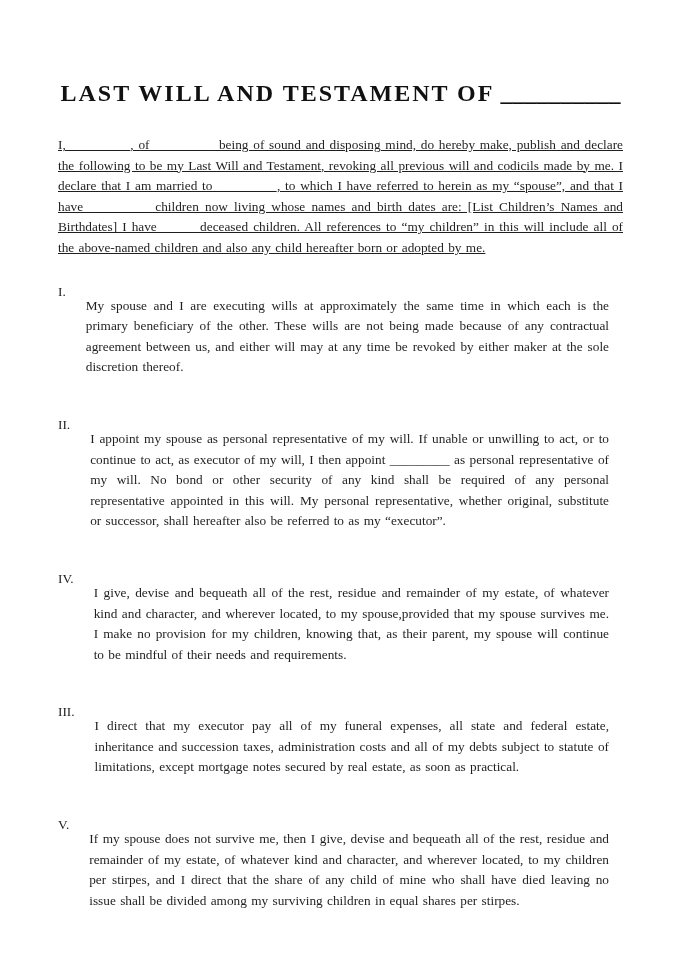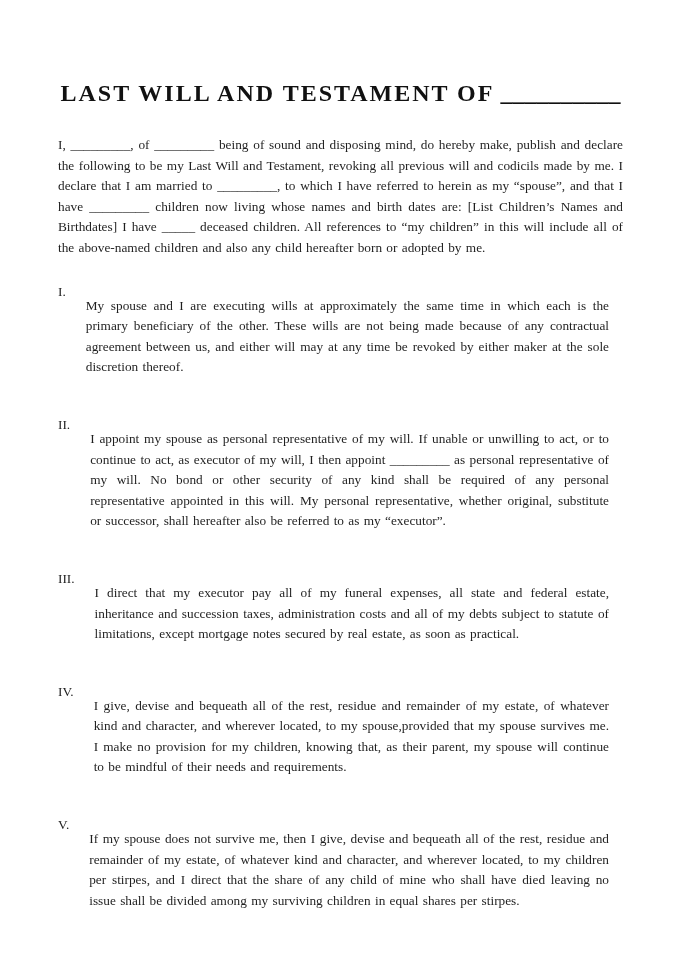--- a/index.html
+++ b/index.html
@@ -32,20 +32,21 @@
   }
   .title-blank {
     font-weight: bold;
     letter-spacing: 0;
     margin-left: 6px;
   }
   .intro {
     text-align: justify;
     margin: 16px 0 23px 0;
     word-spacing: 1px;
+    text-decoration: underline;
   }
   .section {
     display: flex;
     margin: 0 0 23px 0;
   }
   .numeral {
     flex: 0 0 auto;
     margin-right: 6px;
     white-space: pre;
   }
@@ -69,27 +70,27 @@
     <span class="numeral">I.</span>
     <p class="section-text">My spouse and I are executing wills at approximately the same time in which each is the primary beneficiary of the other.  These wills are not being made because of any contractual agreement between us, and either will may at any time be revoked by either maker at the sole discretion thereof.</p>
   </div>
 
   <div class="section">
     <span class="numeral">II.</span>
     <p class="section-text">I appoint my spouse as personal representative of my will.  If unable or unwilling to act, or to continue to act, as executor of my will, I then appoint _________ as personal representative of my will. No bond or other security of any kind shall be required of any personal representative appointed in this will. My personal representative, whether original, substitute or successor, shall hereafter also be referred to as my “executor”.</p>
   </div>
 
   <div class="section">
-    <span class="numeral">III.</span>
-    <p class="section-text">I direct that my executor pay all of my funeral expenses, all state and federal estate, inheritance and succession taxes, administration costs and all of my debts subject to statute of limitations, except mortgage notes secured by real estate, as soon as practical.</p>
+    <span class="numeral">IV.</span>
+    <p class="section-text">I give, devise and bequeath all of the rest, residue and remainder of my estate, of whatever kind and character, and wherever located, to my spouse,provided that my spouse survives me. I make no provision for my children, knowing that, as their parent, my spouse will continue to be mindful of their needs and requirements.</p>
   </div>
 
   <div class="section">
-    <span class="numeral">IV.</span>
-    <p class="section-text">I give, devise and bequeath all of the rest, residue and remainder of my estate, of whatever kind and character, and wherever located, to my spouse,provided that my spouse survives me. I make no provision for my children, knowing that, as their parent, my spouse will continue to be mindful of their needs and requirements.</p>
+    <span class="numeral">III.</span>
+    <p class="section-text">I direct that my executor pay all of my funeral expenses, all state and federal estate, inheritance and succession taxes, administration costs and all of my debts subject to statute of limitations, except mortgage notes secured by real estate, as soon as practical.</p>
   </div>
 
   <div class="section">
     <span class="numeral">V.</span>
     <p class="section-text">If my spouse does not survive me, then I give, devise and bequeath all of the rest, residue and remainder of my estate, of whatever kind and character, and wherever located, to my children per stirpes, and I direct that the share of any child of mine who shall have died leaving no issue shall be divided among my surviving children in equal shares per stirpes.</p>
   </div>
 
 
 </div>
 

